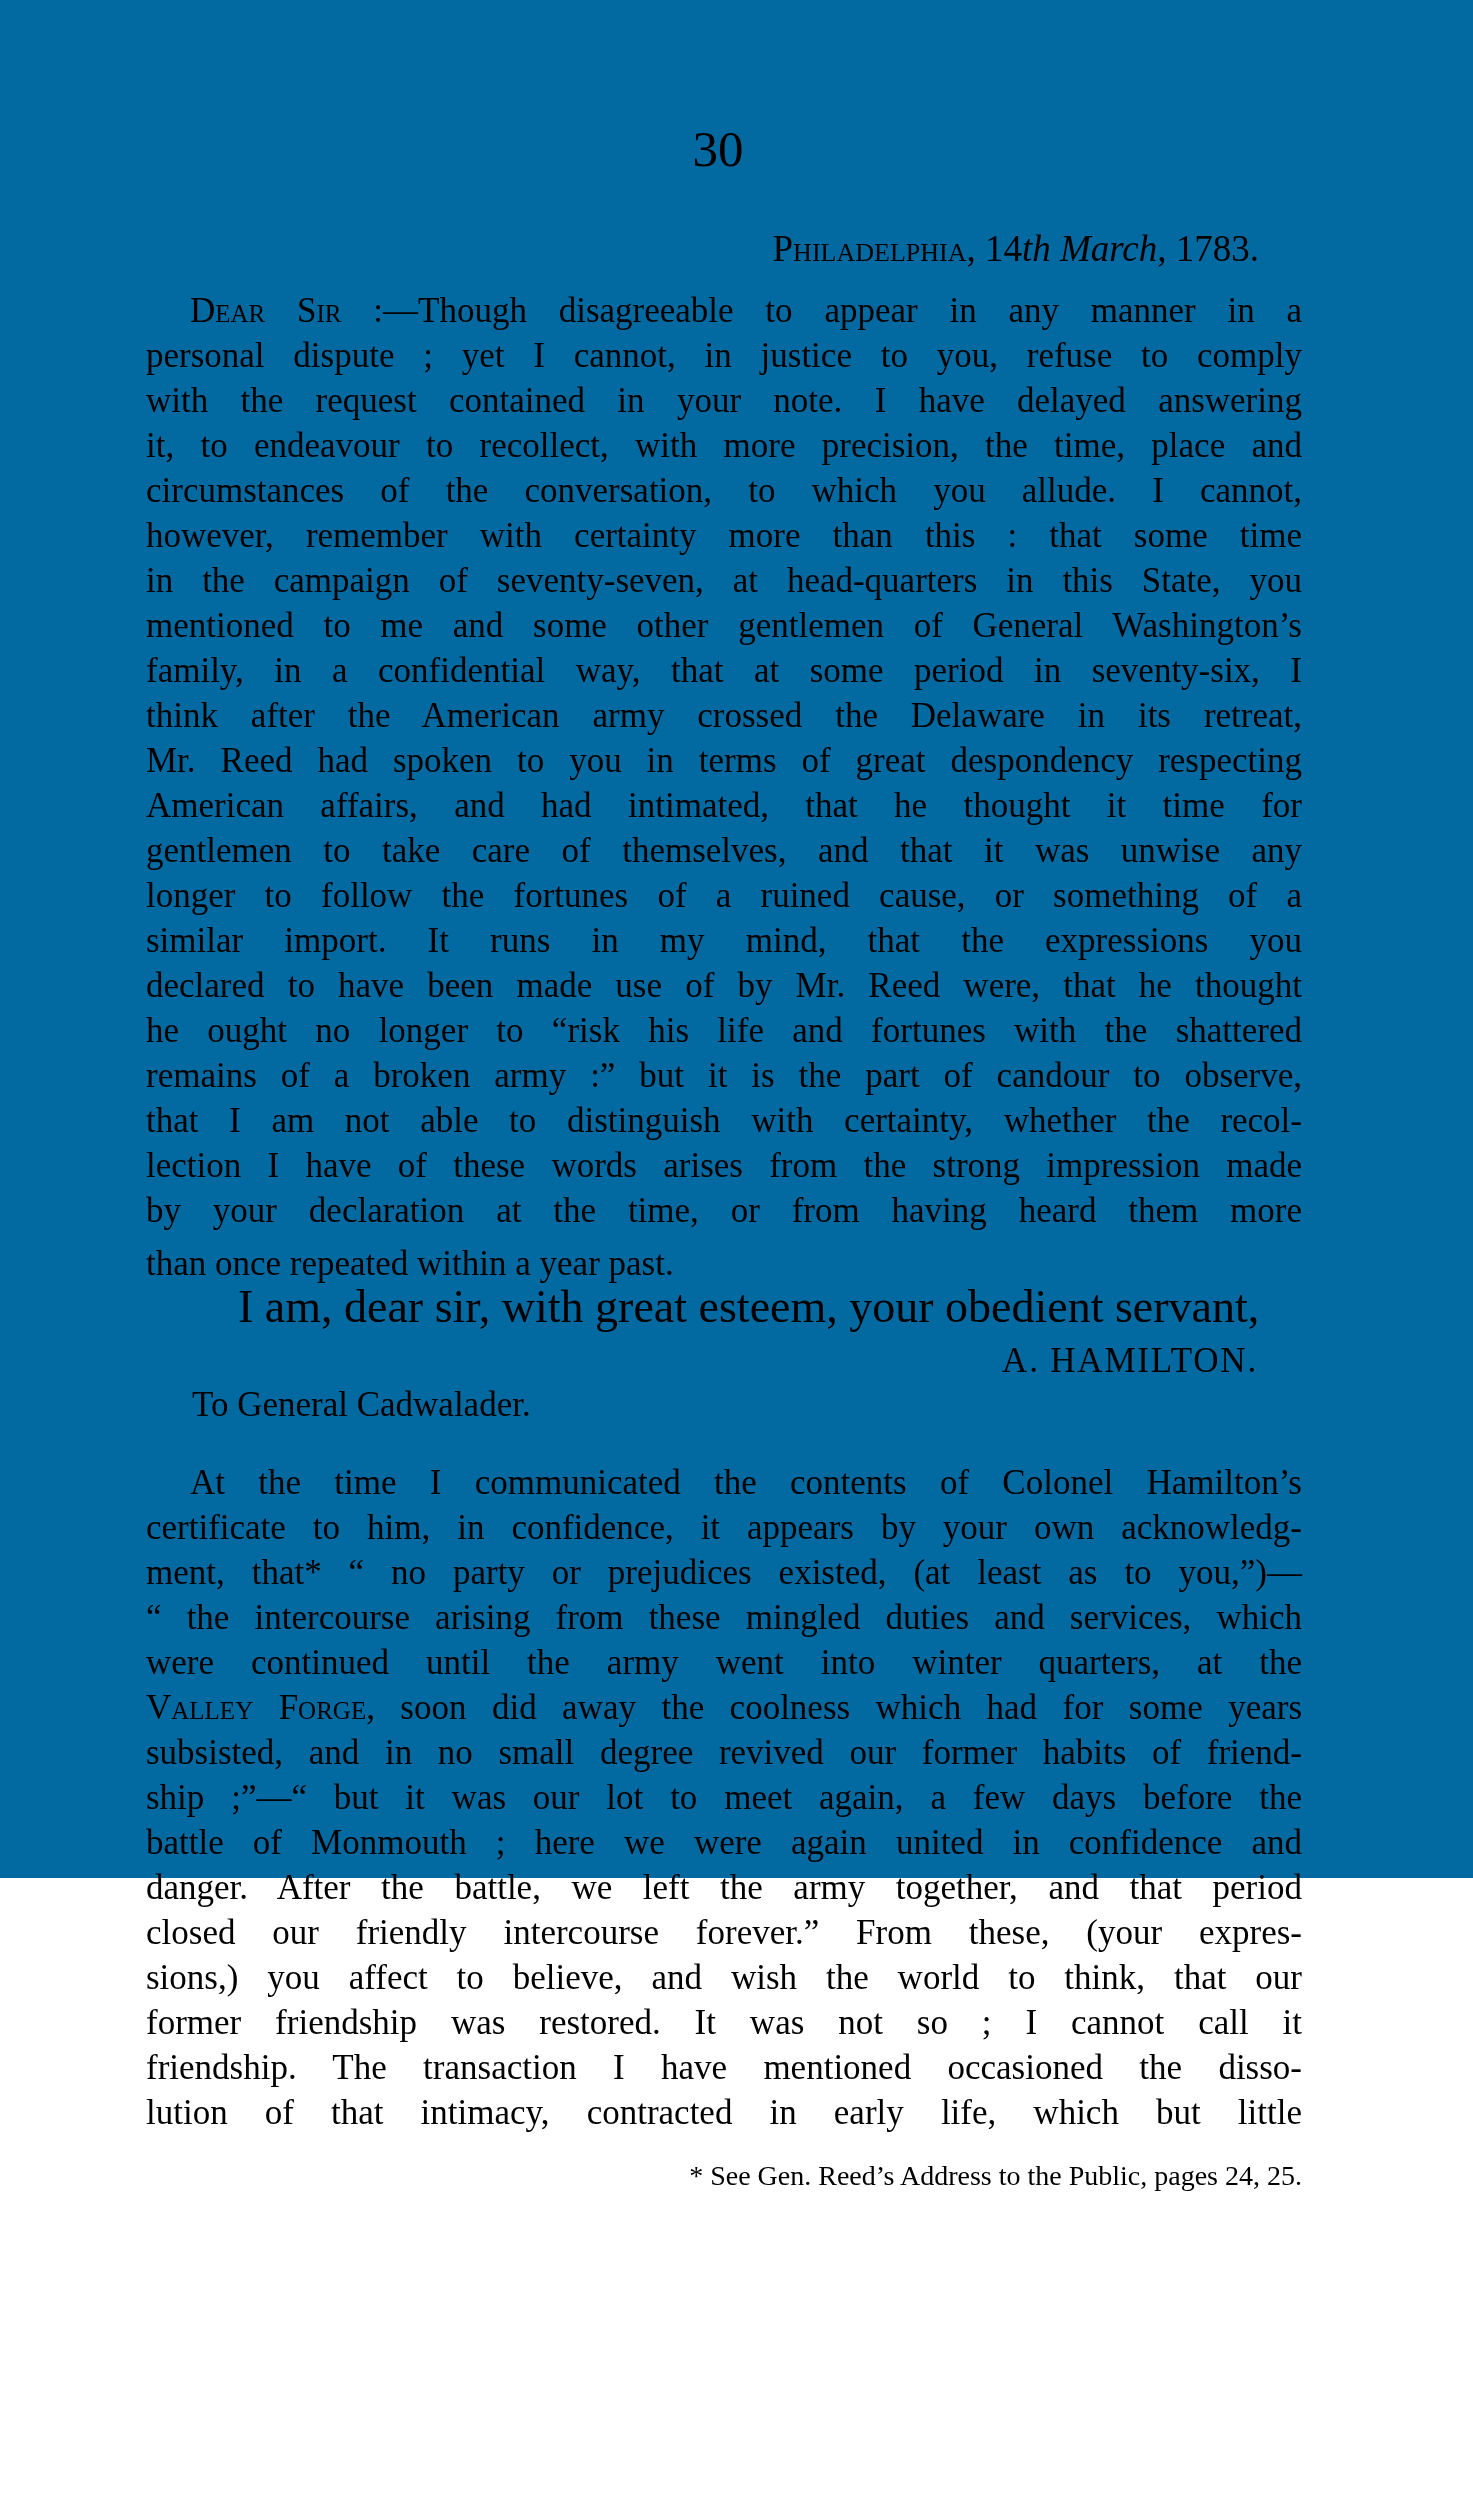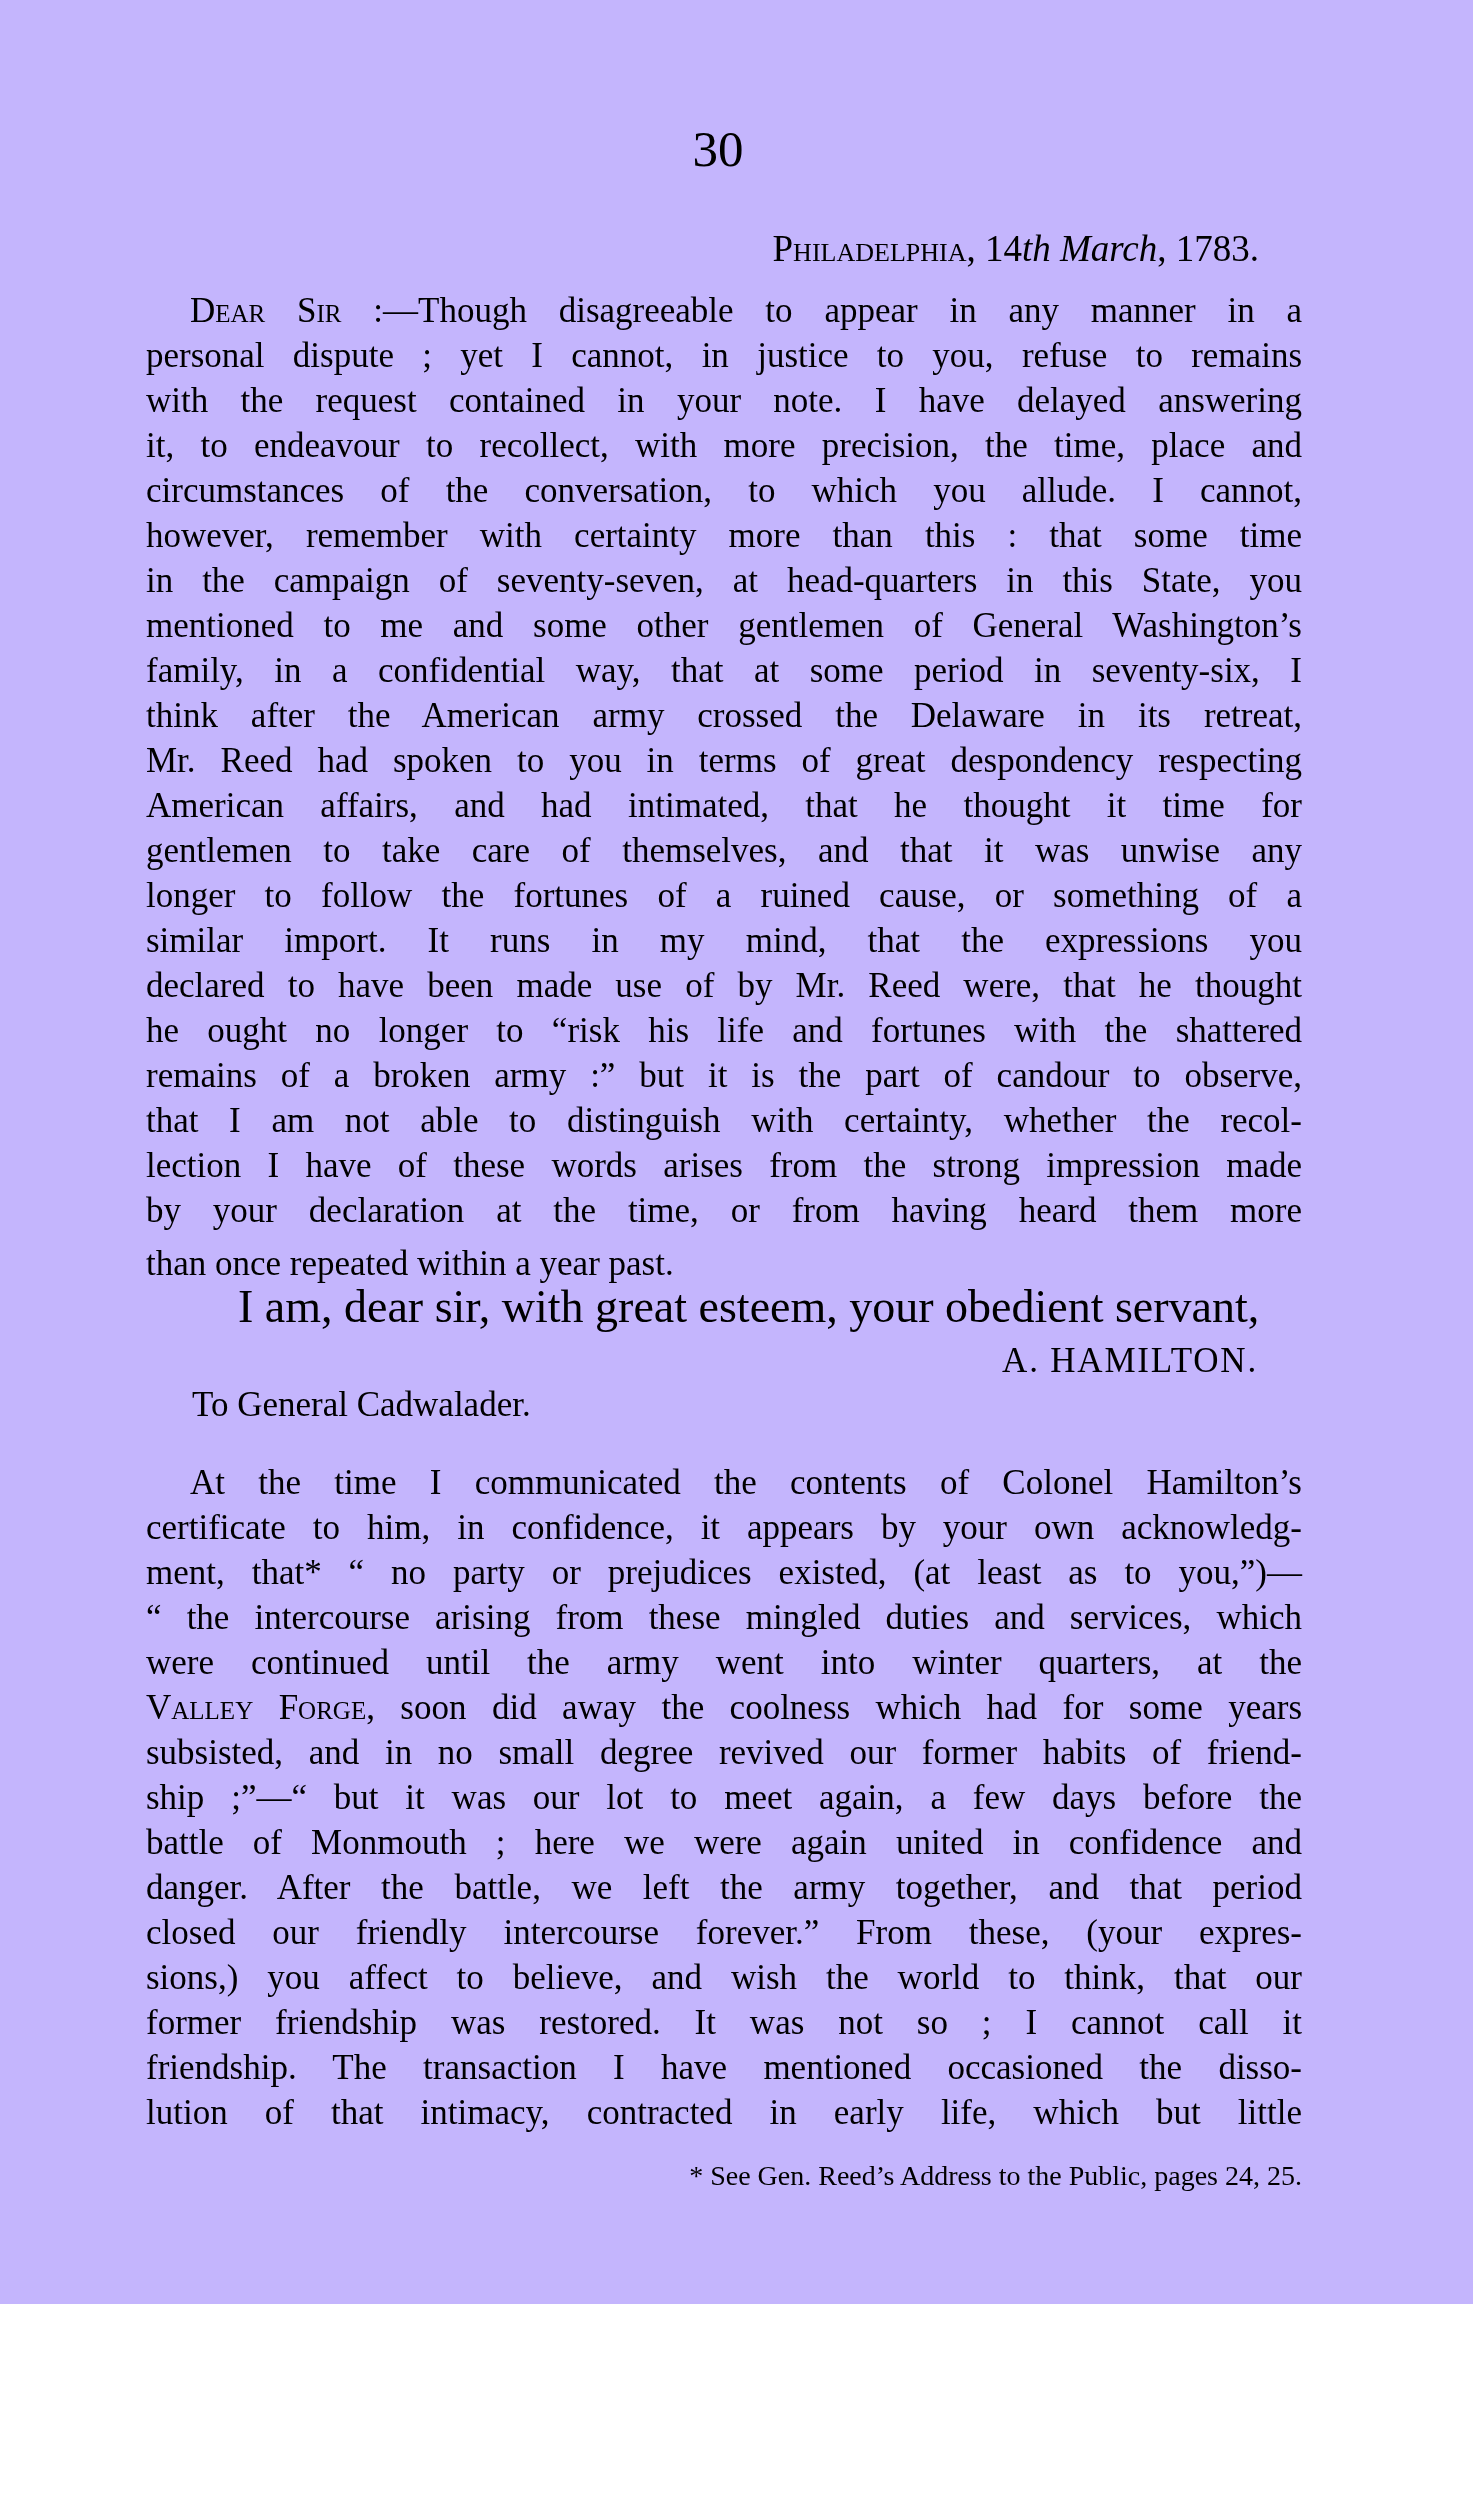--- a/index.html
+++ b/index.html
@@ -12,22 +12,22 @@
       height: 2512px;
       position: relative;
       overflow: hidden;
       color: #000000;
       font-family: "Liberation Serif", "DejaVu Serif", serif;
     }
     .page {
       position: absolute;
       left: 0; top: 0;
       width: 1474px;
-      height: 2304px;
-      background: #c4b5fd;
+      height: 1878px;
+      background: #0369a1;
     }
     .page-number {
       position: absolute;
       top: 124px;
       left: 630px;
       width: 176px;
       text-align: center;
       font-size: 51px;
       line-height: 51px;
     }
@@ -105,21 +105,21 @@
 <div class="page">
 
   <div class="page-number">30</div>
 
   <div class="dateline">
     <span class="sc">Philadelphia</span><span>, </span><span>14</span><span class="it">th March</span><span>, 1783.</span>
   </div>
 
   <div class="para para-1">
       <div class="line indent"><span class="sc">Dear Sir</span><span> :—Though disagreeable to appear in any manner in a</span></div>
-      <div class="line">personal dispute ; yet I cannot, in justice to you, refuse to remains</div>
+      <div class="line">personal dispute ; yet I cannot, in justice to you, refuse to comply</div>
       <div class="line">with the request contained in your note. I have delayed answering</div>
       <div class="line">it, to endeavour to recollect, with more precision, the time, place and</div>
       <div class="line">circumstances of the conversation, to which you allude. I cannot,</div>
       <div class="line">however, remember with certainty more than this : that some time</div>
       <div class="line">in the campaign of seventy-seven, at head-quarters in this State, you</div>
       <div class="line">mentioned to me and some other gentlemen of General Washington’s</div>
       <div class="line">family, in a confidential way, that at some period in seventy-six, I</div>
       <div class="line">think after the American army crossed the Delaware in its retreat,</div>
       <div class="line">Mr. Reed had spoken to you in terms of great despondency respecting</div>
       <div class="line">American affairs, and had intimated, that he thought it time for</div>

